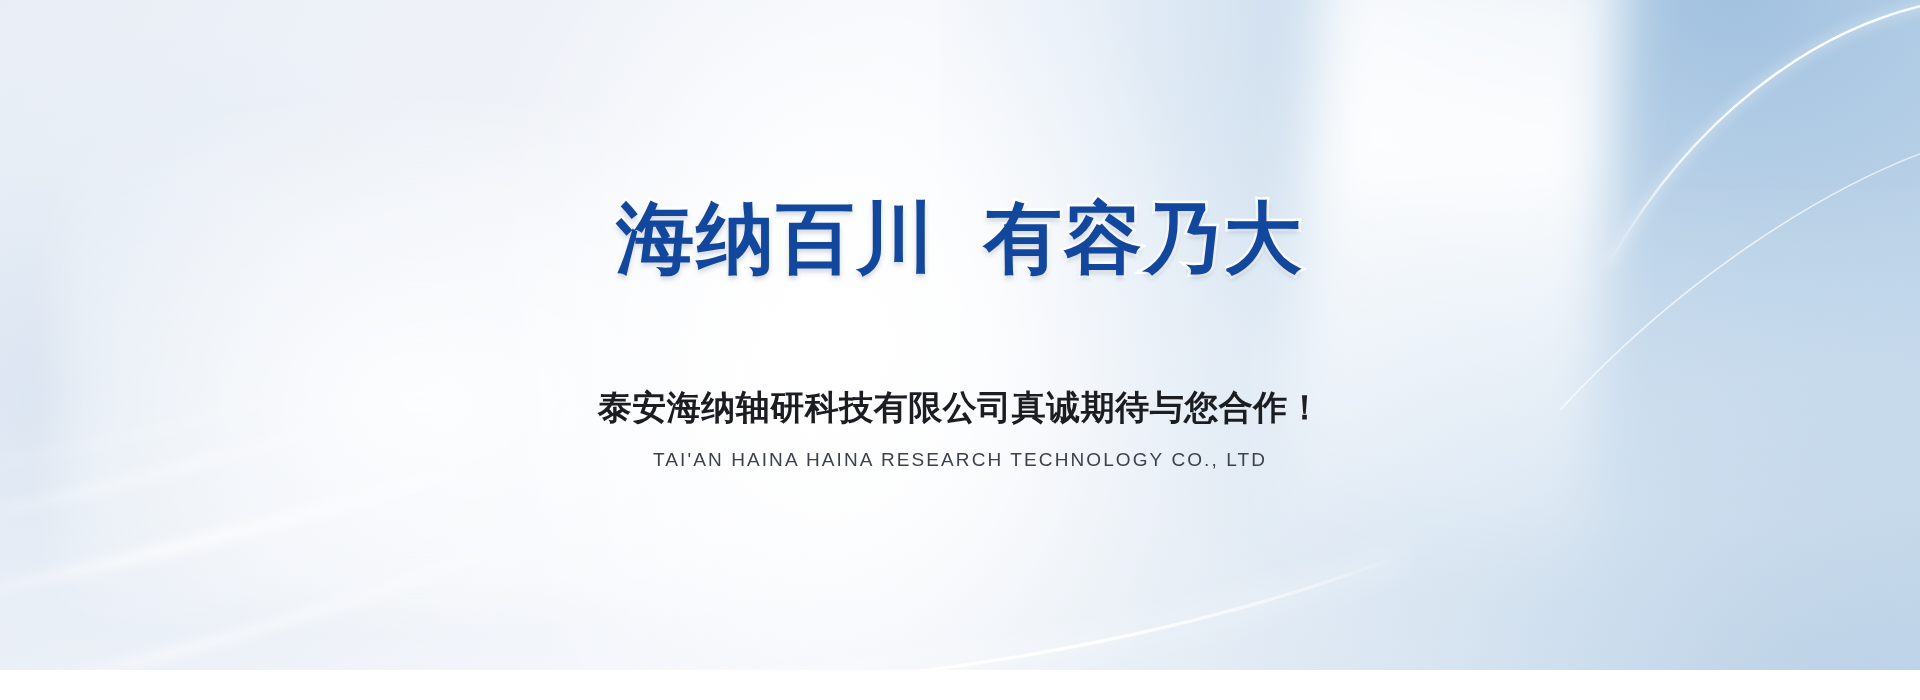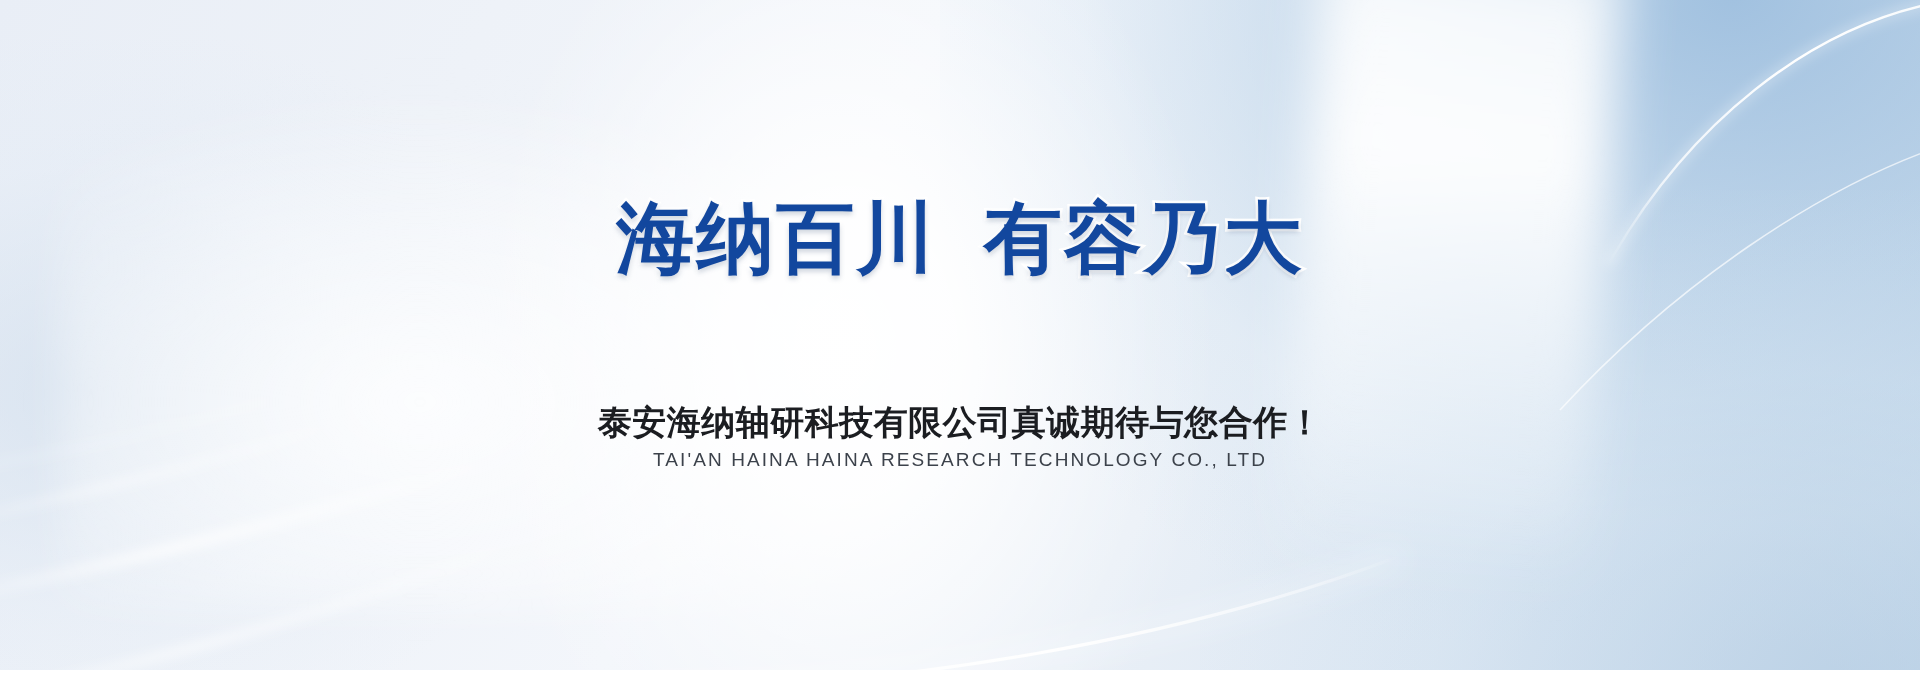--- a/index.html
+++ b/index.html
@@ -149,27 +149,27 @@
     color: #12479e;
     white-space: pre;
     -webkit-text-stroke: 5px #ffffff;
     paint-order: stroke fill;
     text-shadow:
        0 3px 5px rgba(90,110,140,0.30),
        0 1px 0  rgba(255,255,255,0.9);
   }
 
   .subtitle {
-    margin: 16px;
+    margin: 0;
     position: absolute;
     top: 386px;
     left: 0;
     right: 0;
     text-align: center;
-    font-family: Liberation Serif, serif;
+    font-family: Liberation Sans, sans-serif;
     font-size: 34px;
     font-weight: 700;
     letter-spacing: 0.5px;
     line-height: 1.25;
     color: #1b1d21;
   }
 
   .subtitle-en {
     margin: 0;
     position: absolute;

